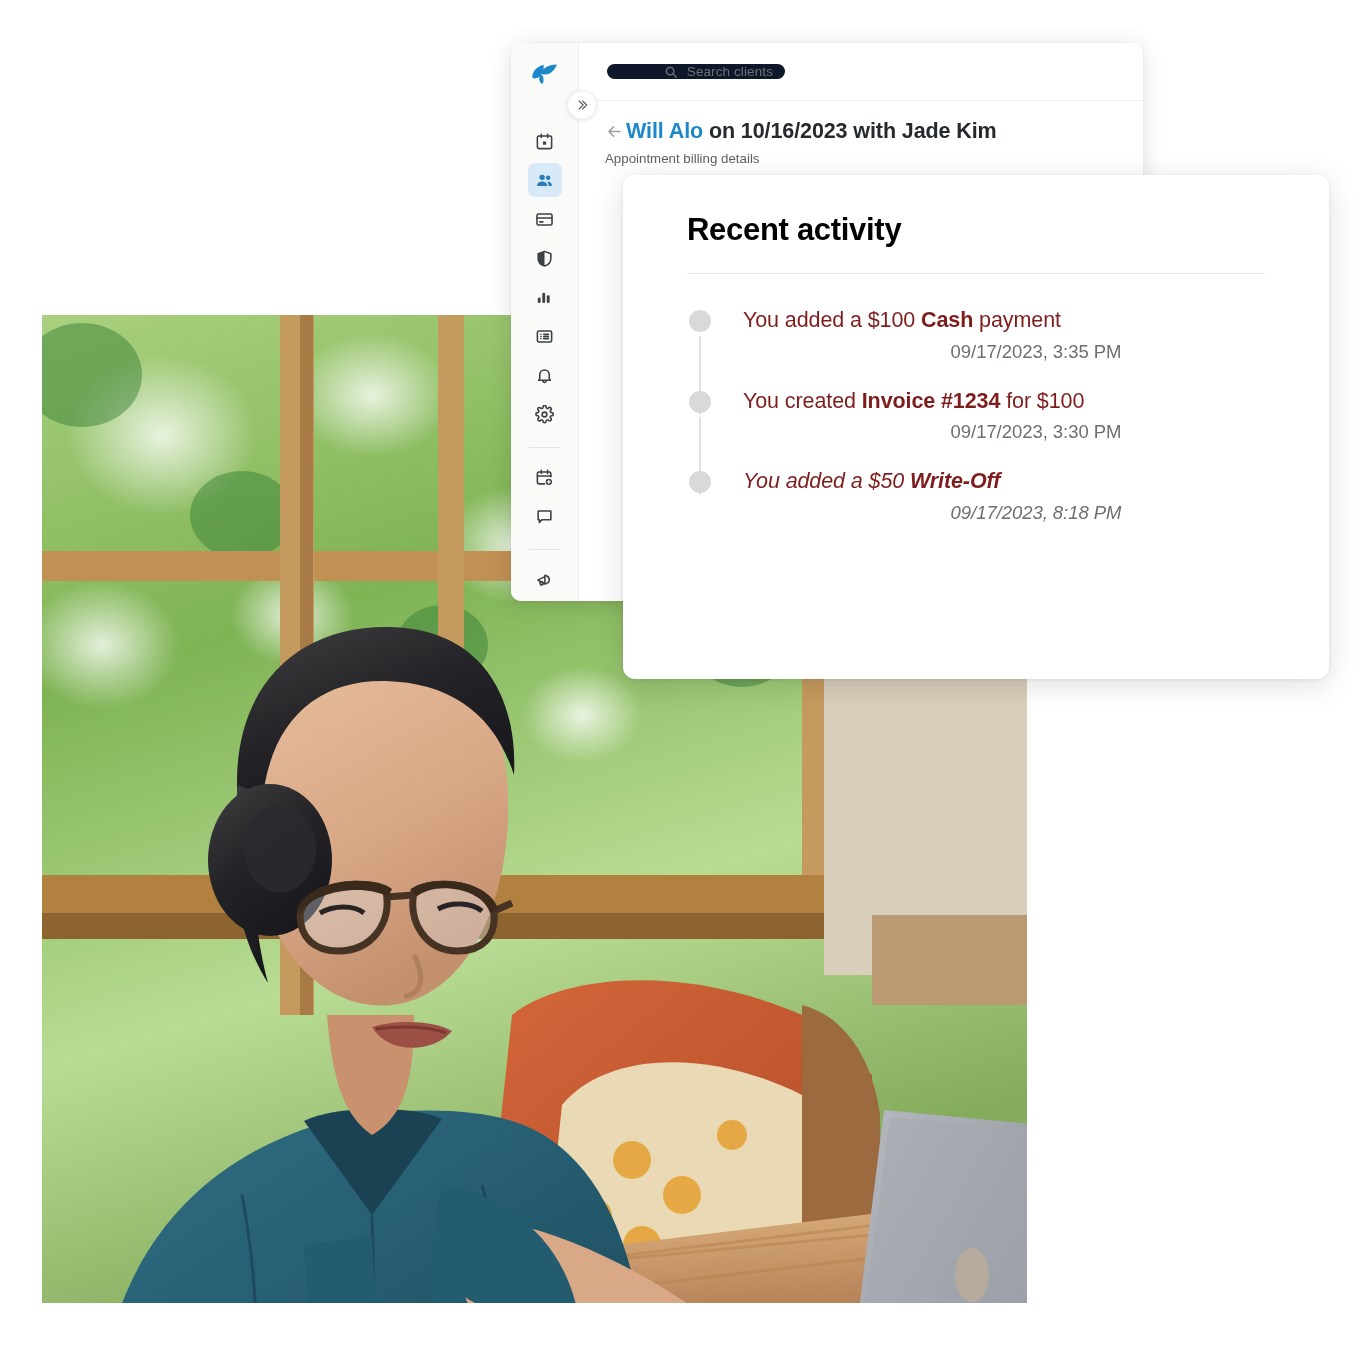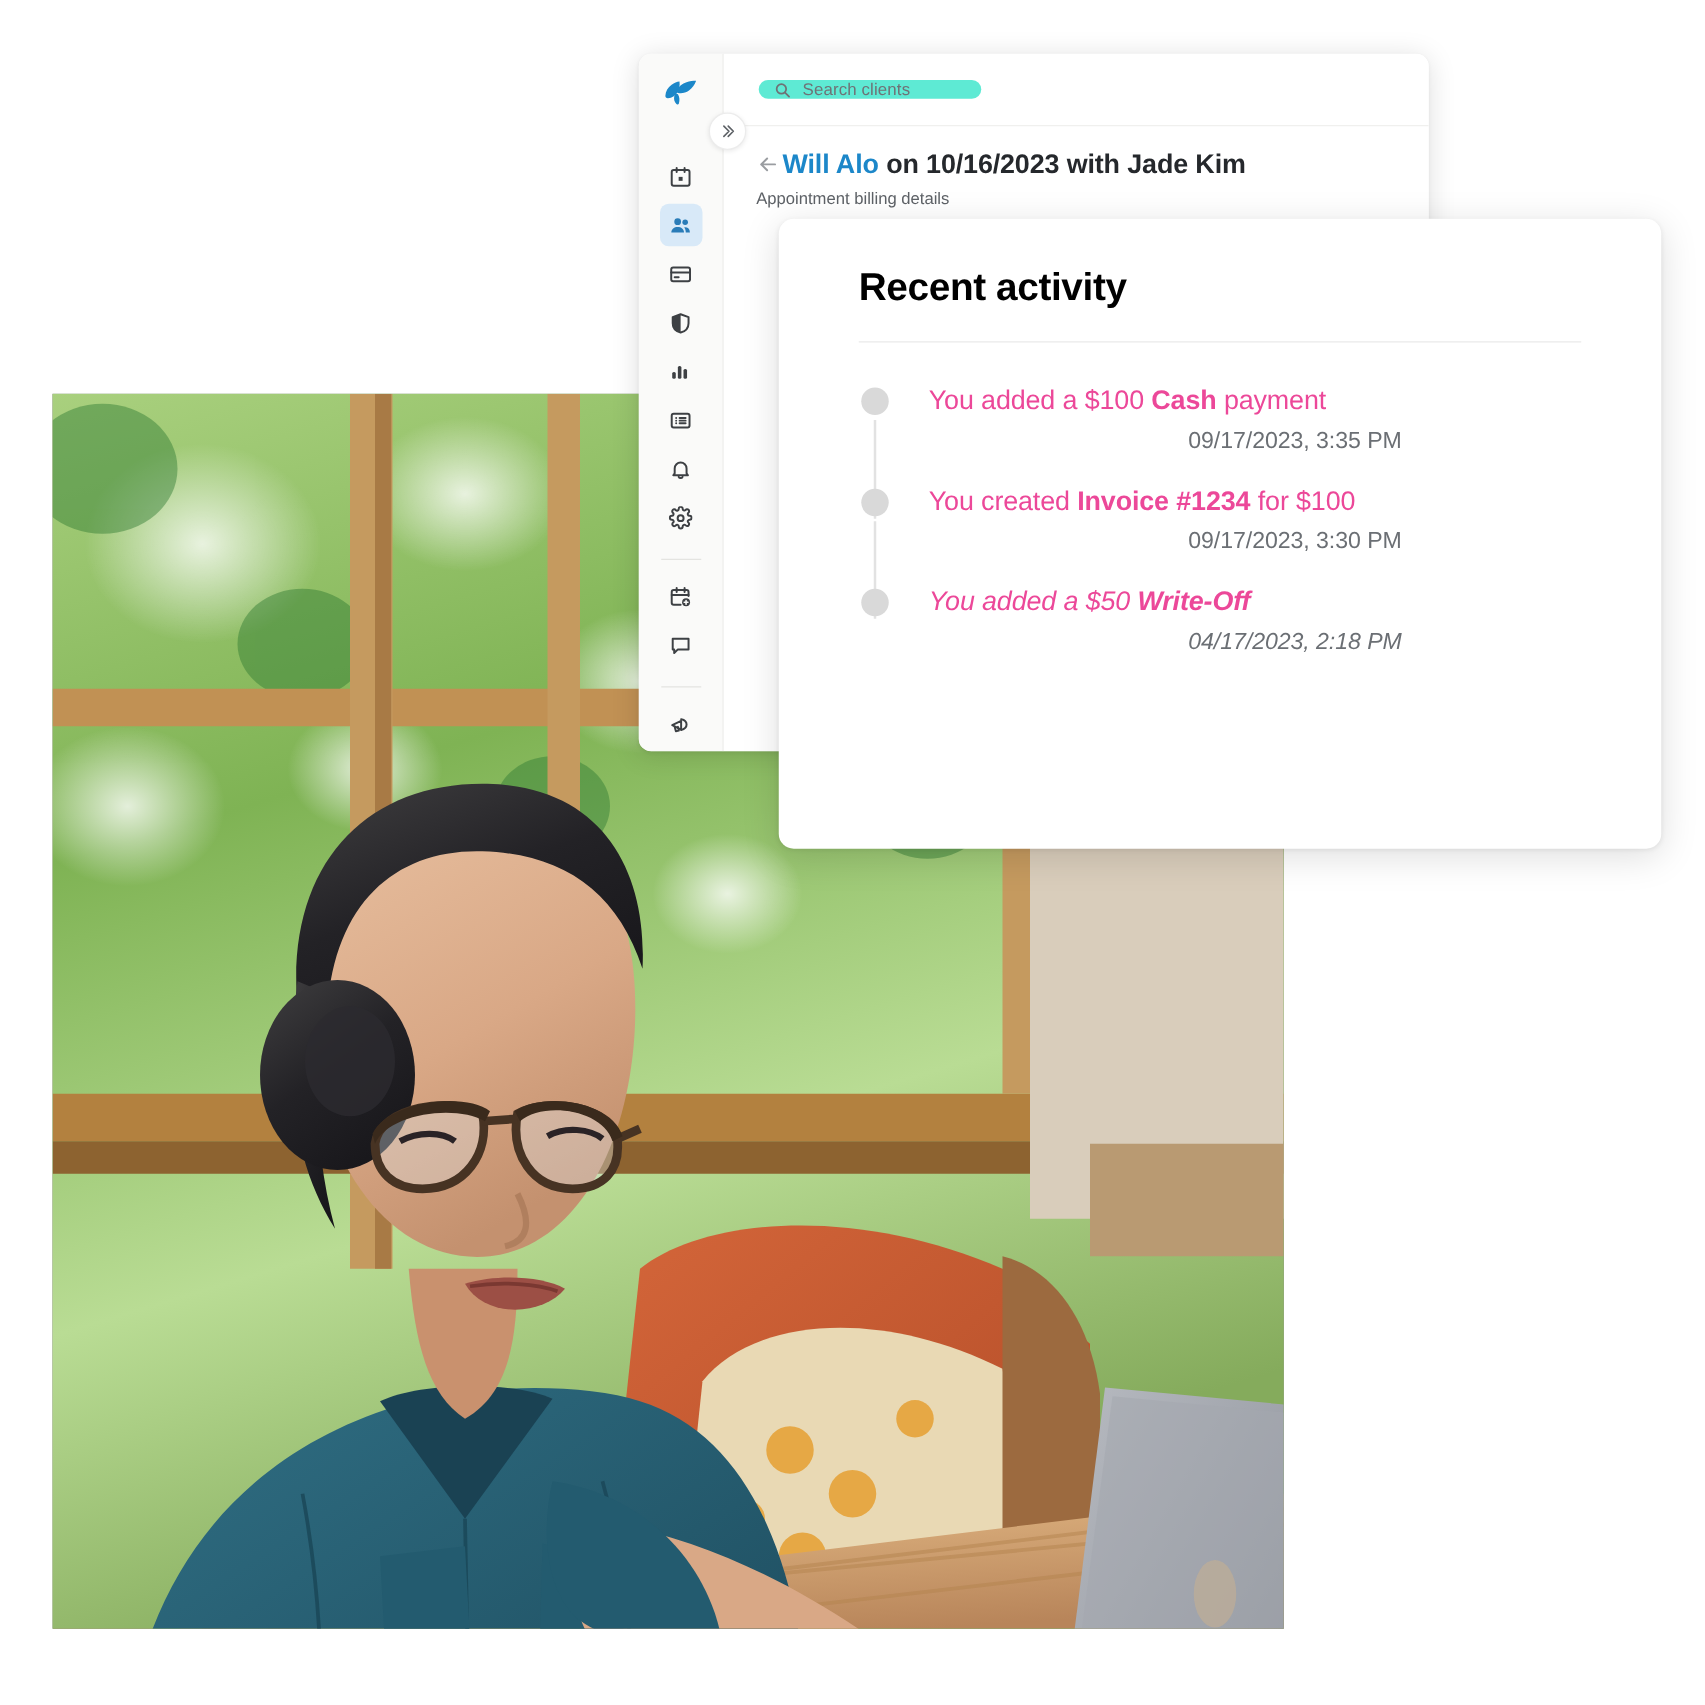--- a/index.html
+++ b/index.html
@@ -65,24 +65,25 @@
     cursor: pointer;
   }
 
   .app-main { position: absolute; left: 68px; top: 0; right: 0; bottom: 0; background: #fff; }
   .topbar {
     height: 58px; border-bottom: 1px solid #f0f0ee;
     display: flex; align-items: center; padding-left: 28px;
   }
   .search-pill {
     width: 178px; height: 15px;
-    background: #5eead4; border-radius: 16px;
+    background: #0f172a; border-radius: 16px;
     display: flex; align-items: center; padding: 0 12px;
     gap: 9px;
     cursor: text;
+    justify-content: flex-end;
   }
   .search-pill .ph { color: #6f7276; font-size: 13.5px; letter-spacing: .1px; }
   .search-icon { color: #6f7276; display: flex; }
 
   .page-head { padding: 18px 0 0 26px; }
   .page-title-row { display: flex; align-items: center; gap: 2px; }
   .back-arrow { color: #9a9da1; display: flex; cursor: pointer; }
   .page-title { font-size: 21.5px; font-weight: 700; color: #25282c; letter-spacing: -0.1px; white-space: nowrap; }
   .page-title .client { color: #1c87c9; }
   .page-sub { margin-top: 7px; font-size: 13.3px; color: #5e6267; }
@@ -113,21 +114,21 @@
     width: 22px; height: 22px; border-radius: 50%;
     background: #d9d9d9;
   }
   .tl-line {
     position: absolute; left: 10px; top: 28px;
     width: 1.6px; height: calc(100% + 24px);
     background: #e2e2e2;
   }
   .tl-item:last-child .tl-line { display: none; }
   .tl-body { flex: 1; }
-  .tl-text { font-size: 21.5px; color: #ec4899; letter-spacing: -0.1px; line-height: 1.15; }
+  .tl-text { font-size: 21.5px; color: #7f1d1d; letter-spacing: -0.1px; line-height: 1.15; }
   .tl-text b { font-weight: 700; }
   .tl-time { margin-top: 8px; font-size: 18.5px; color: #6b6f74; letter-spacing: -0.05px; text-align: center; }
 </style>
 </head>
 <body>
 
 <div id="stage">
 
   <div class="photo">
     <svg viewBox="0 0 985 988" preserveAspectRatio="none" aria-hidden="true">
@@ -479,20 +480,20 @@
 
       <div class="tl-item">
         <div class="tl-marker">
           <div class="tl-dot"></div>
 
         </div>
         <div class="tl-body">
           <div class="tl-text">
             <span>You added a $50 </span><b>Write-Off</b><span></span>
           </div>
-          <div class="tl-time">04/17/2023, 2:18 PM</div>
+          <div class="tl-time">09/17/2023, 8:18 PM</div>
         </div>
       </div>
 
     </div>
   </div>
 
 </div>
 
 </body></html>

